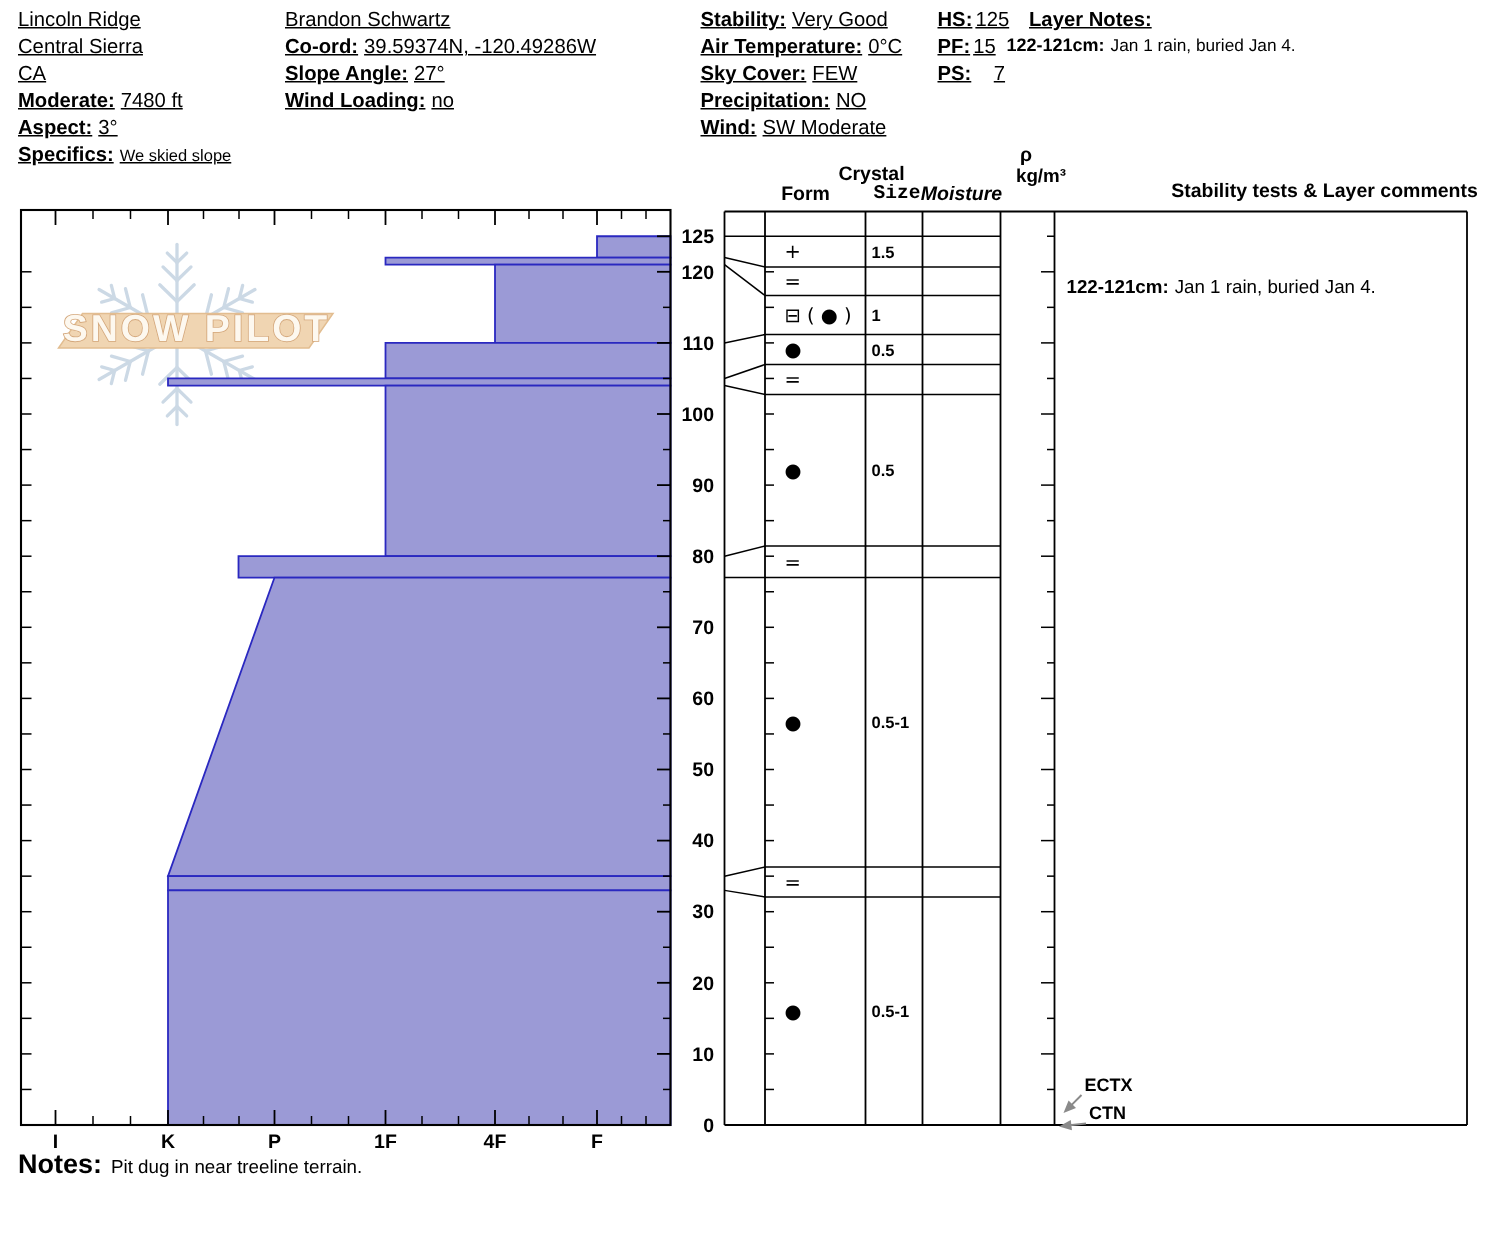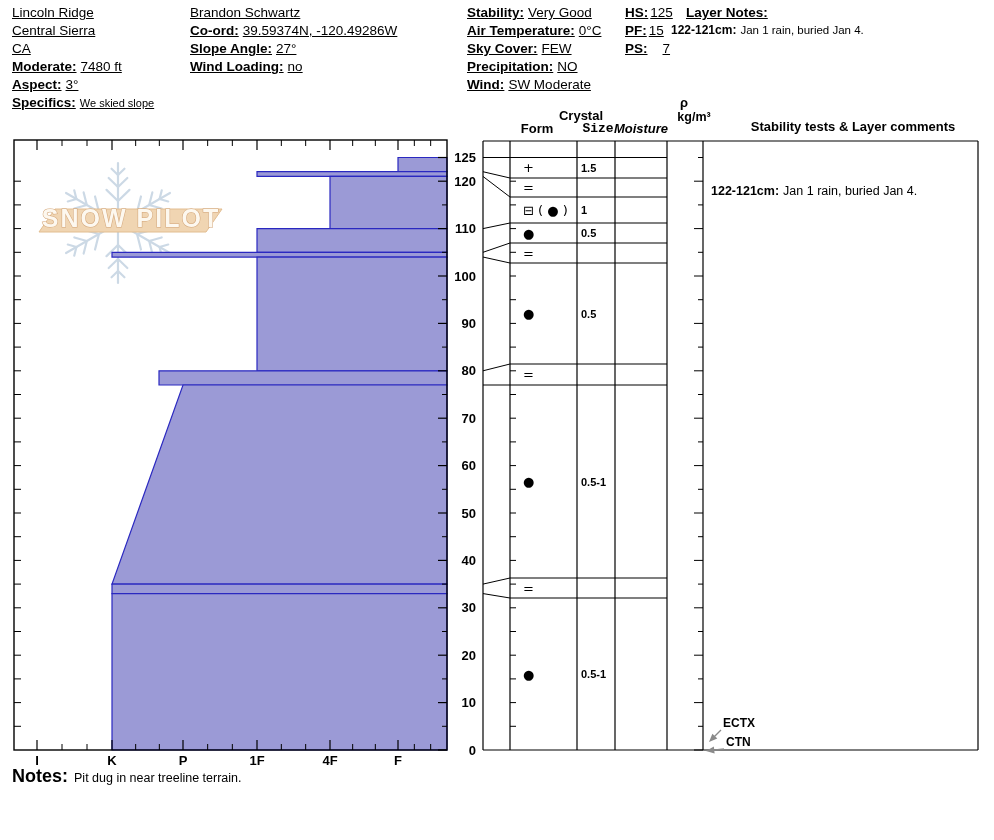--- a/index.html
+++ b/index.html
@@ -63,21 +63,21 @@
   <div class="abs" style="left:671px;top:23px;font-size:11.5px;white-space:nowrap;">
     <b style="font-size:12px;margin-right:4px;">122-121cm:</b><span>Jan 1 rain, buried Jan 4.</span>
   </div>
 
   <div class="thdr" style="left:581px;top:108px;">Crystal</div>
   <div class="thdr" style="left:537px;top:121px;">Form</div>
   <div class="thdr" style="left:598px;top:121px;font-family:Liberation Mono, monospace;">Size</div>
   <div class="thdr" style="left:641px;top:121px;font-style:italic;">Moisture</div>
   <div class="thdr" style="left:684px;top:95px;">ρ</div>
   <div class="thdr" style="left:694px;top:110px;font-size:12.5px;">kg/m³</div>
-  <div class="thdr" style="left:853px;top:119px;text-align:center;">Stability tests &amp; Layer comments</div>
+  <div class="thdr" style="left:883px;top:119px;text-align:center;">Stability tests &amp; Layer comments</div>
 
   <div class="cmt" style="left:711px;top:184px;">
     <b>122-121cm:</b><span>Jan 1 rain, buried Jan 4.</span>
   </div>
 
   <div class="notes">
     <b>Notes:</b><span>Pit dug in near treeline terrain.</span>
   </div>
 
   <svg id="psvg" width="994" height="840">

